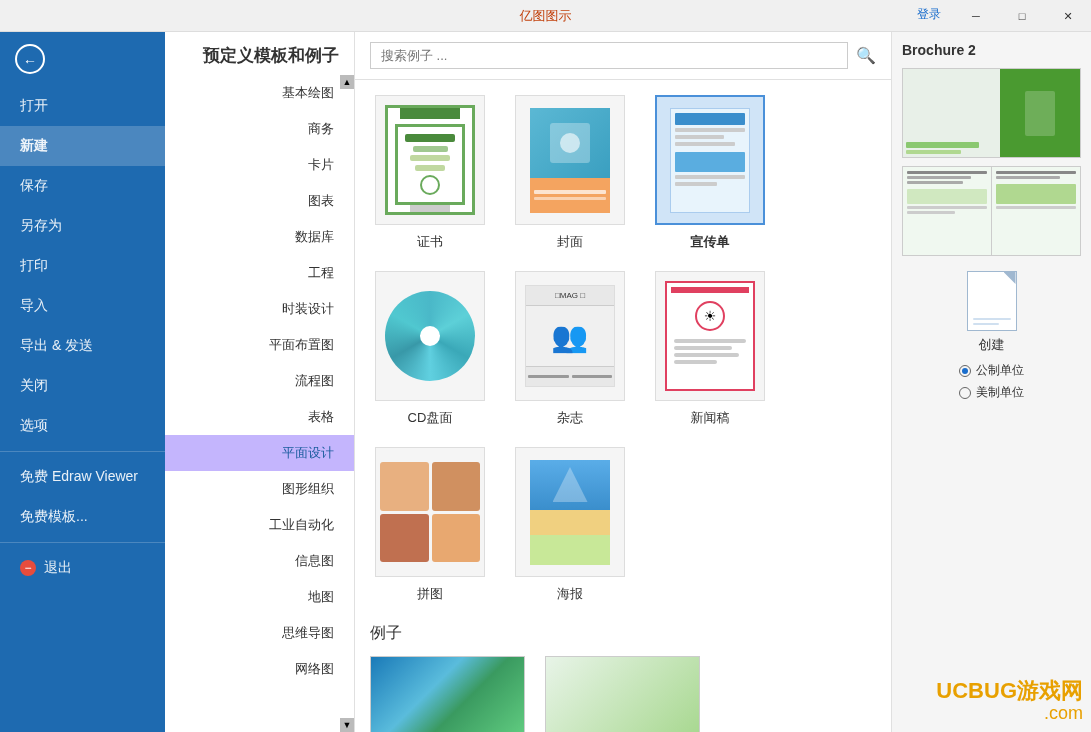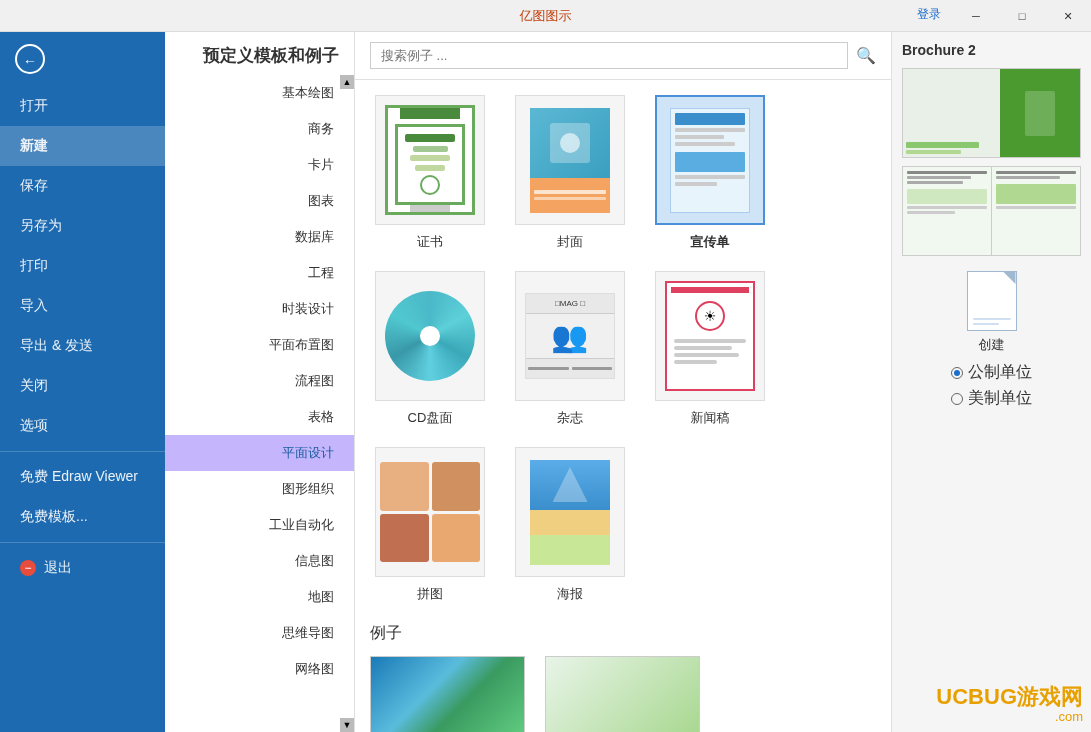--- a/index.html
+++ b/index.html
@@ -58,21 +58,21 @@
     
     .thumb-certificate { width: 90px; height: 110px; border: 3px solid #6aaa5c; background: #fff; display: flex; flex-direction: column; align-items: center; justify-content: center; position: relative; }
     .thumb-certificate::before { content: ''; display: block; width: 60px; height: 12px; background: #4a8a3c; margin-bottom: 5px; }
     .thumb-certificate::after { content: ''; display: block; width: 40px; height: 8px; background: #ccc; }
 
     
     .thumb-cd { width: 90px; height: 90px; border-radius: 50%; background: conic-gradient(#4ab8c8 0deg, #5dd0d8 60deg, #3aa8b8 120deg, #60d0e0 180deg, #3898a8 240deg, #50c8d0 300deg, #4ab8c8 360deg); display: flex; align-items: center; justify-content: center; }
     .thumb-cd-inner { width: 20px; height: 20px; border-radius: 50%; background: #fff; }
 
     
-    .thumb-magazine { width: 90px; height: 86px; background: #fff; border: 1px solid #ddd; display: flex; flex-direction: column; }
+    .thumb-magazine { width: 90px; height: 102px; background: #fff; border: 1px solid #ddd; display: flex; flex-direction: column; }
     .mag-header { height: 20px; background: #e8e8e8; display: flex; align-items: center; justify-content: center; font-size: 8px; color: #333; border-bottom: 1px solid #ccc; }
     .mag-body { flex: 1; display: flex; align-items: center; justify-content: center; background: #f0f0f0; }
 
     
     .thumb-newsletter { width: 90px; height: 110px; background: #fff; border: 2px solid #e04060; display: flex; flex-direction: column; padding: 4px; }
     .news-line { height: 6px; background: #e04060; margin-bottom: 3px; }
     .news-circle { width: 30px; height: 30px; border-radius: 50%; border: 2px solid #e04060; margin: 5px auto; display: flex; align-items: center; justify-content: center; }
     .news-lines { display: flex; flex-direction: column; gap: 3px; padding: 3px; }
     .news-text-line { height: 4px; background: #ccc; border-radius: 2px; }
 
@@ -86,21 +86,21 @@
     
     .preview-panel { width: 200px; background: #f5f5f5; border-left: 1px solid #e0e0e0; display: flex; flex-direction: column; padding: 10px; }
     .preview-title { font-size: 14px; font-weight: bold; color: #333; margin-bottom: 10px; }
     .preview-images { display: flex; flex-direction: column; gap: 8px; margin-bottom: 15px; }
     .preview-img { width: 100%; height: 90px; background: #e0e0e0; border: 1px solid #ccc; overflow: hidden; }
     .create-section { display: flex; flex-direction: column; align-items: center; margin-bottom: 15px; }
     .create-file-icon { width: 50px; height: 60px; background: #fff; border: 1px solid #a0b8d0; display: flex; align-items: flex-start; justify-content: flex-end; position: relative; margin-bottom: 5px; }
     .create-file-icon::before { content: ''; position: absolute; top: 0; right: 0; width: 12px; height: 12px; background: #a0b8d0; clip-path: polygon(0 0, 100% 100%, 100% 0); }
     .create-label { font-size: 13px; color: #333; margin-bottom: 8px; }
     .radio-group { display: flex; flex-direction: column; gap: 5px; }
-    .radio-item { display: flex; align-items: center; gap: 5px; font-size: 16px; color: #333; cursor: pointer; }
+    .radio-item { display: flex; align-items: center; gap: 5px; font-size: 12px; color: #333; cursor: pointer; }
     .radio-dot { width: 12px; height: 12px; border-radius: 50%; border: 1.5px solid #666; display: flex; align-items: center; justify-content: center; }
     .radio-dot.checked::after { content: ''; width: 6px; height: 6px; background: #1a6dcc; border-radius: 50%; }
 
     .examples-section { margin-top: 5px; }
     .examples-grid { display: flex; gap: 20px; }
     .example-thumb { width: 155px; height: 70px; background: linear-gradient(135deg, #1a7ab8 0%, #5abcdc 50%, #2a9a60 50%, #60cc80 100%); border: 1px solid #ccc; }
   </style>
 </head>
 <body>
 
@@ -361,17 +361,17 @@
         </label>
         <label class="radio-item">
           <div class="radio-dot"></div>
           <span>美制单位</span>
         </label>
       </div>
     </div>
 
     <div style="position:absolute;bottom:8px;right:8px;text-align:right;">
       <div style="font-size:22px;font-weight:bold;color:#e8a000;line-height:1.1;">UCBUG游戏网</div>
-      <div style="font-size:13px;color:#e8a000;text-align:right;">.com</div>
+      <div style="font-size:18px;color:#e8a000;text-align:right;">.com</div>
     </div>
   </div>
 
 </div>
 
 </body></html>

